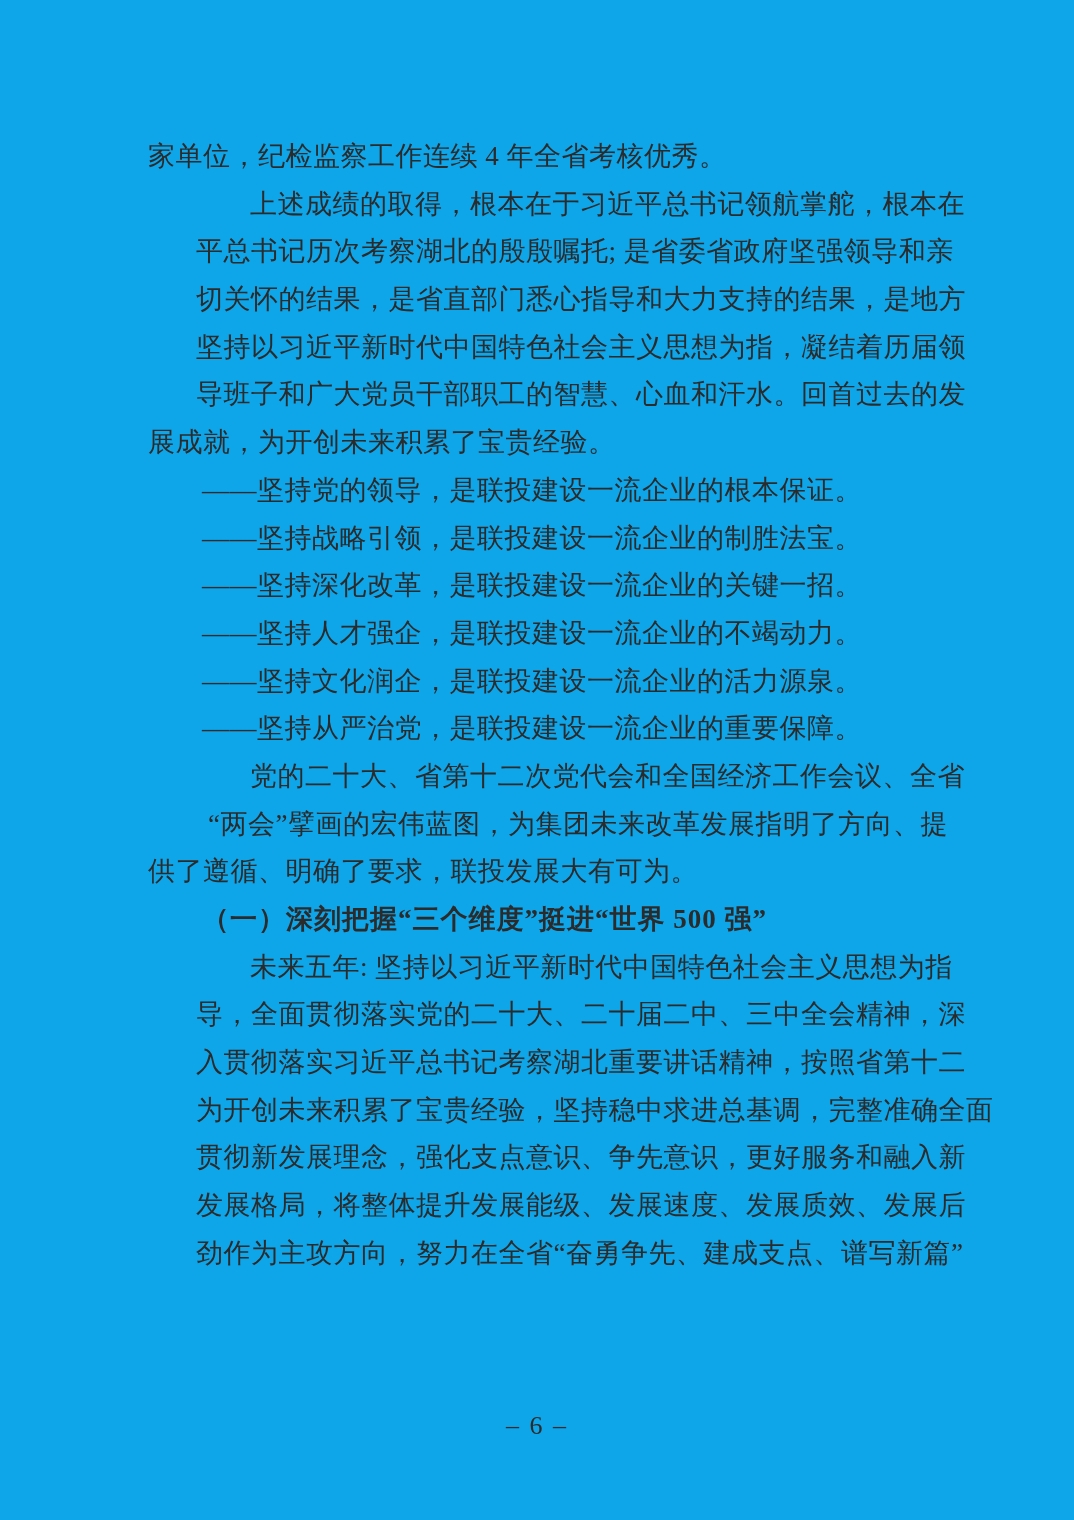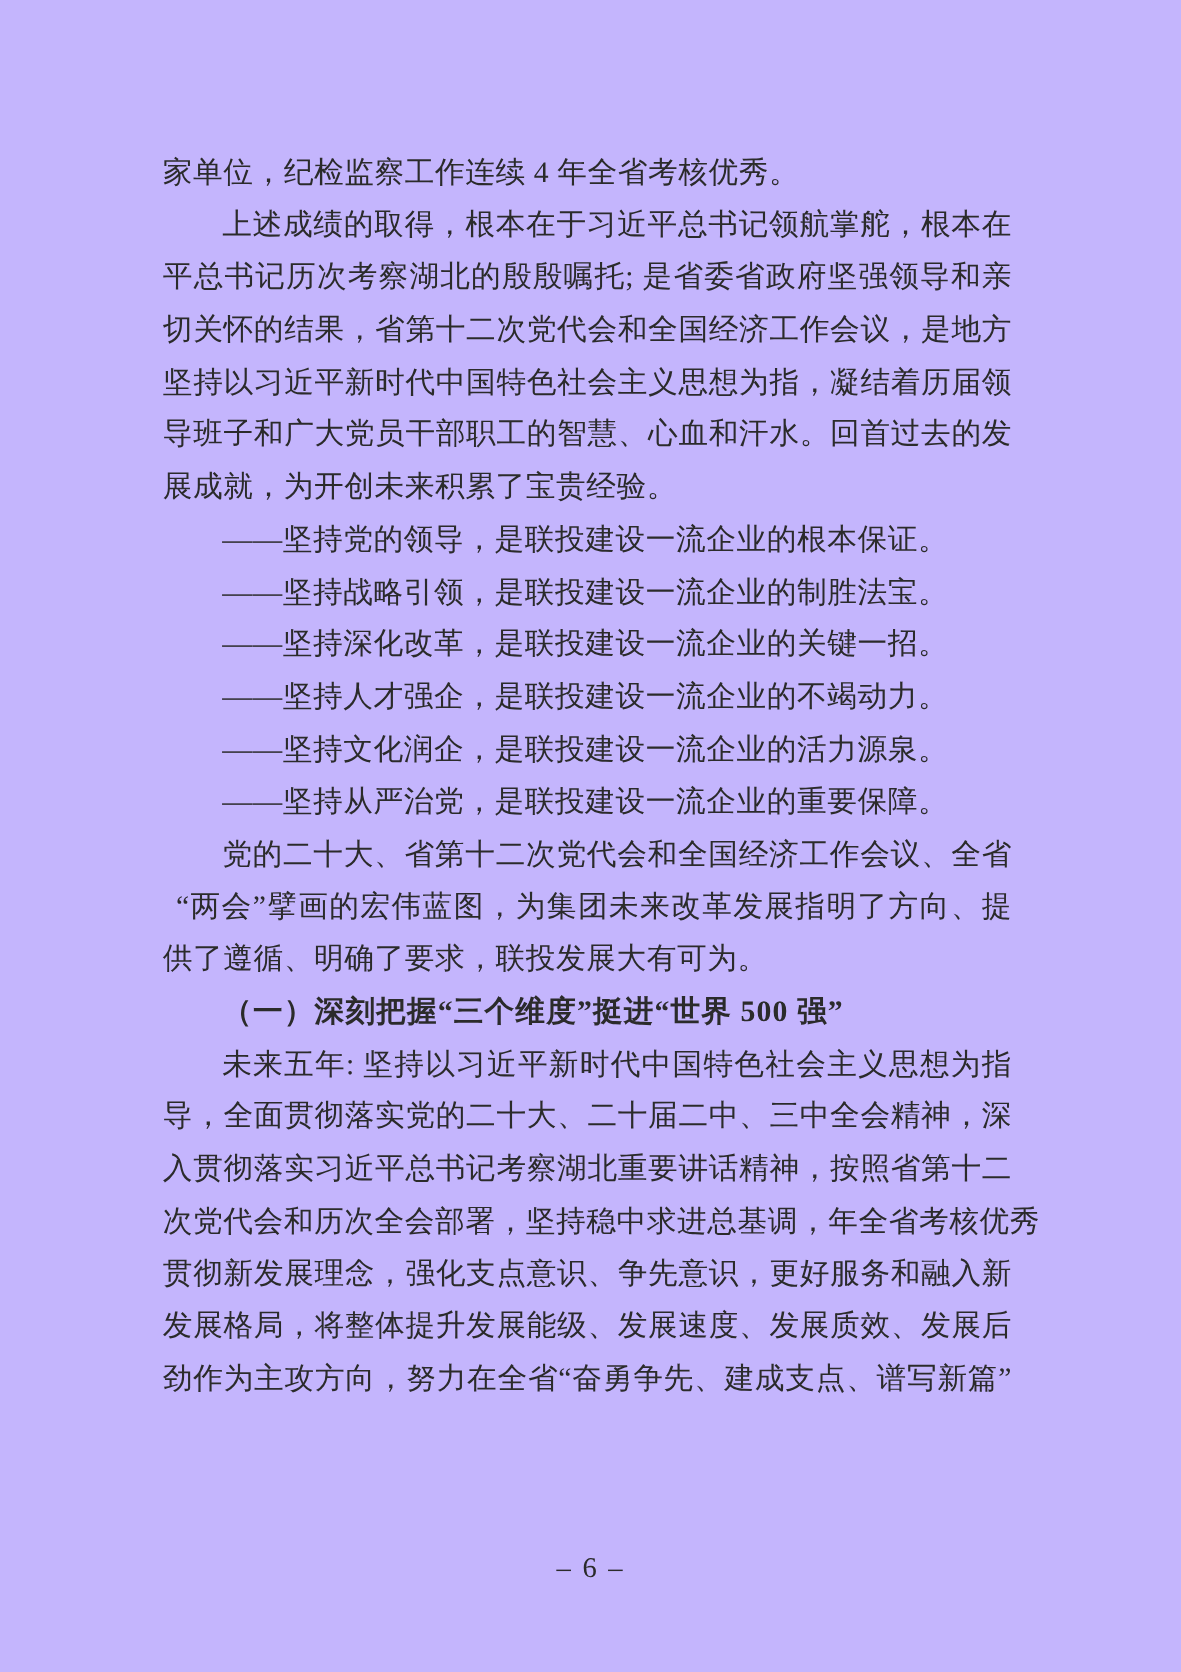--- a/index.html
+++ b/index.html
@@ -4,21 +4,21 @@
 <style>
   html, body {
     margin: 0;
     padding: 0;
     background: #ffffff;
   }
   .page {
     position: relative;
     width: 1074px;
     height: 1520px;
-    background: #c4b5fd;
+    background: #0ea5e9;
     overflow: hidden;
     font-family: "Liberation Serif", "DejaVu Serif", serif;
     color: #2b2b2b;
   }
   .content {
     position: absolute;
     left: 148px;
     top: 133px;
     width: 772px;
   }
@@ -27,20 +27,21 @@
     line-height: 47.7px;
     font-size: 27px;
     white-space: nowrap;
     text-align: left;
     letter-spacing: 0.5px;
   }
   
   .line.j {
     text-align: justify;
     text-align-last: justify;
+    margin-left: 48px;
   }
   
   .line.ind {
     padding-left: 54px;
   }
   .line.ind.j {
     text-align: justify;
     text-align-last: justify;
   }
   
@@ -65,37 +66,37 @@
   }
 </style>
 </head>
 <body>
 
 <div class="page">
   <div class="content">
     <div class="line">家单位，纪检监察工作连续 4 年全省考核优秀。</div>
     <div class="line ind j">上述成绩的取得，根本在于习近平总书记领航掌舵，根本在</div>
     <div class="line j">平总书记历次考察湖北的殷殷嘱托; 是省委省政府坚强领导和亲</div>
-    <div class="line j">切关怀的结果，省第十二次党代会和全国经济工作会议，是地方</div>
+    <div class="line j">切关怀的结果，是省直部门悉心指导和大力支持的结果，是地方</div>
     <div class="line j">坚持以习近平新时代中国特色社会主义思想为指，凝结着历届领</div>
     <div class="line j">导班子和广大党员干部职工的智慧、心血和汗水。回首过去的发</div>
     <div class="line">展成就，为开创未来积累了宝贵经验。</div>
     <div class="line ind">——坚持党的领导，是联投建设一流企业的根本保证。</div>
     <div class="line ind">——坚持战略引领，是联投建设一流企业的制胜法宝。</div>
     <div class="line ind">——坚持深化改革，是联投建设一流企业的关键一招。</div>
     <div class="line ind">——坚持人才强企，是联投建设一流企业的不竭动力。</div>
     <div class="line ind">——坚持文化润企，是联投建设一流企业的活力源泉。</div>
     <div class="line ind">——坚持从严治党，是联投建设一流企业的重要保障。</div>
     <div class="line ind j">党的二十大、省第十二次党代会和全国经济工作会议、全省</div>
     <div class="line q j">“两会”擘画的宏伟蓝图，为集团未来改革发展指明了方向、提</div>
     <div class="line">供了遵循、明确了要求，联投发展大有可为。</div>
     <div class="line ind heading">（一）深刻把握“三个维度”挺进“世界 500 强”</div>
     <div class="line ind j">未来五年: 坚持以习近平新时代中国特色社会主义思想为指</div>
     <div class="line j">导，全面贯彻落实党的二十大、二十届二中、三中全会精神，深</div>
     <div class="line j">入贯彻落实习近平总书记考察湖北重要讲话精神，按照省第十二</div>
-    <div class="line j">次党代会和历次全会部署，坚持稳中求进总基调，年全省考核优秀</div>
+    <div class="line j">为开创未来积累了宝贵经验，坚持稳中求进总基调，完整准确全面</div>
     <div class="line j">贯彻新发展理念，强化支点意识、争先意识，更好服务和融入新</div>
     <div class="line j">发展格局，将整体提升发展能级、发展速度、发展质效、发展后</div>
     <div class="line j">劲作为主攻方向，努力在全省“奋勇争先、建成支点、谱写新篇”</div>
   </div>
 
   <div class="footer">– 6 –</div>
 </div>
 
 </body></html>

